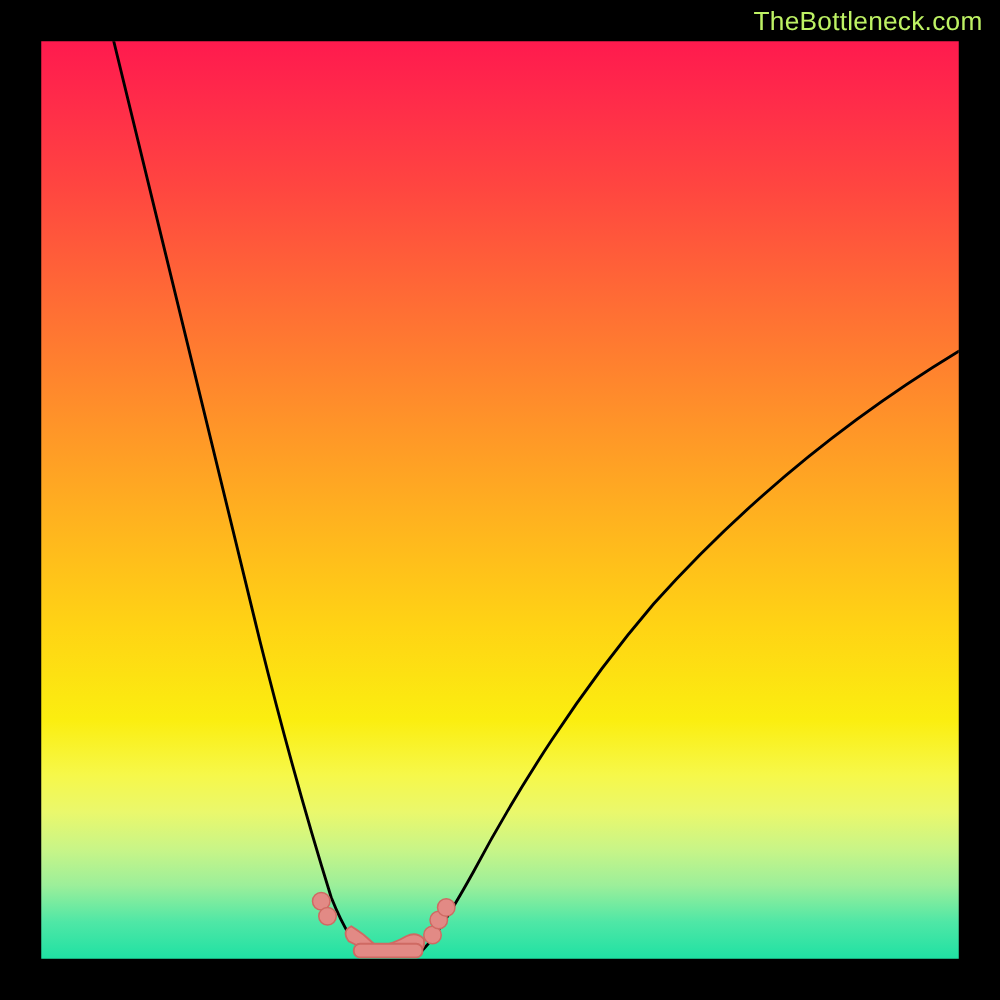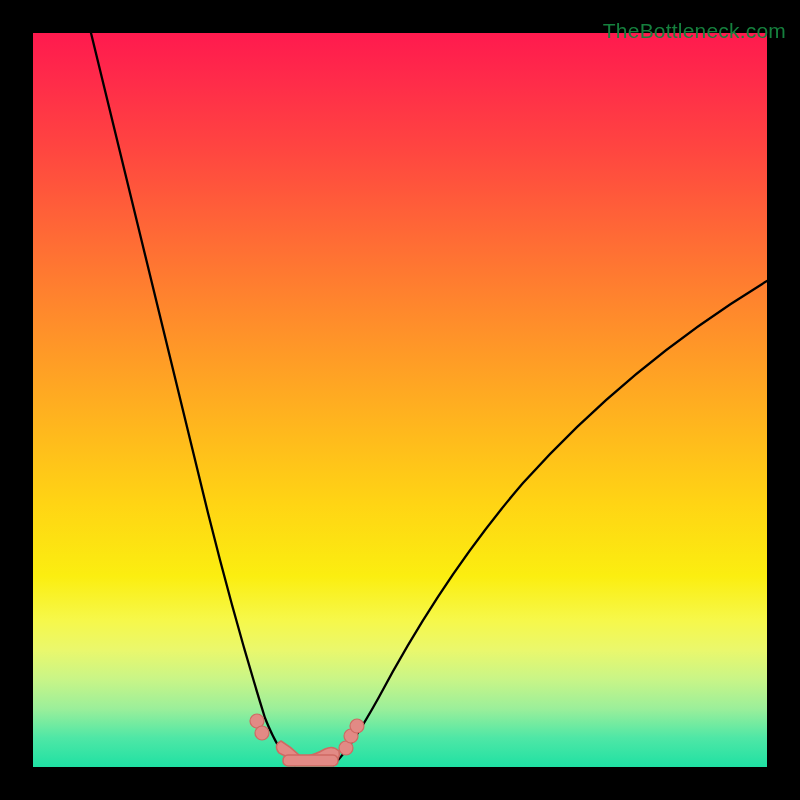--- a/index.html
+++ b/index.html
@@ -8,26 +8,25 @@
     height: 800px;
     background: #000;
     position: relative;
     overflow: hidden;
     font-family: Arial, sans-serif;
   }
   .watermark {
     position: absolute;
     top: 6px;
     right: 14px;
-    color: #15803d;
+    color: #bef264;
     font-size: 21px;
     font-weight: 500;
     z-index: 10;
     letter-spacing: 0.2px;
-    margin-top: 13px;
   }
   .plot-area {
     position: absolute;
     left: 33px;
     top: 33px;
     width: 734px;
     height: 734px;
   }
   .gradient-bg {
     position: absolute;

